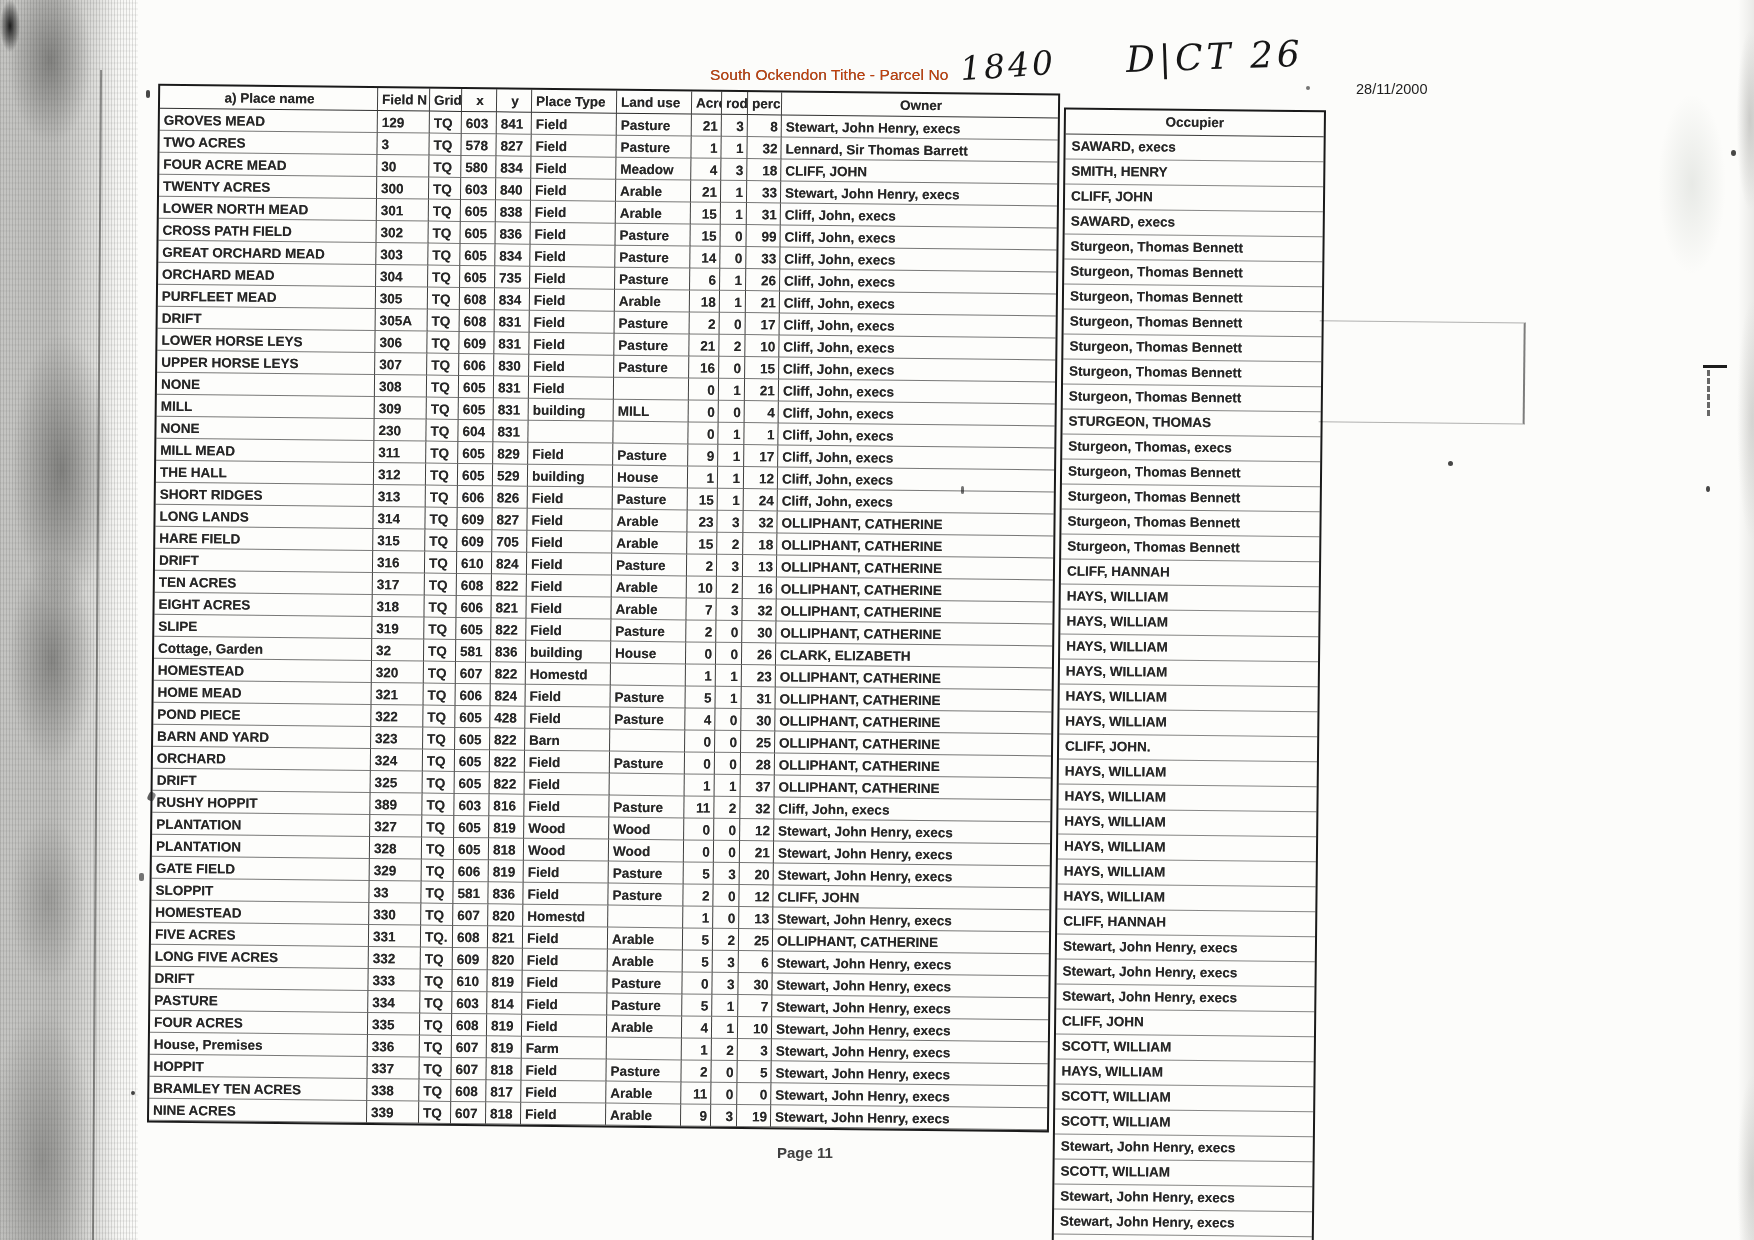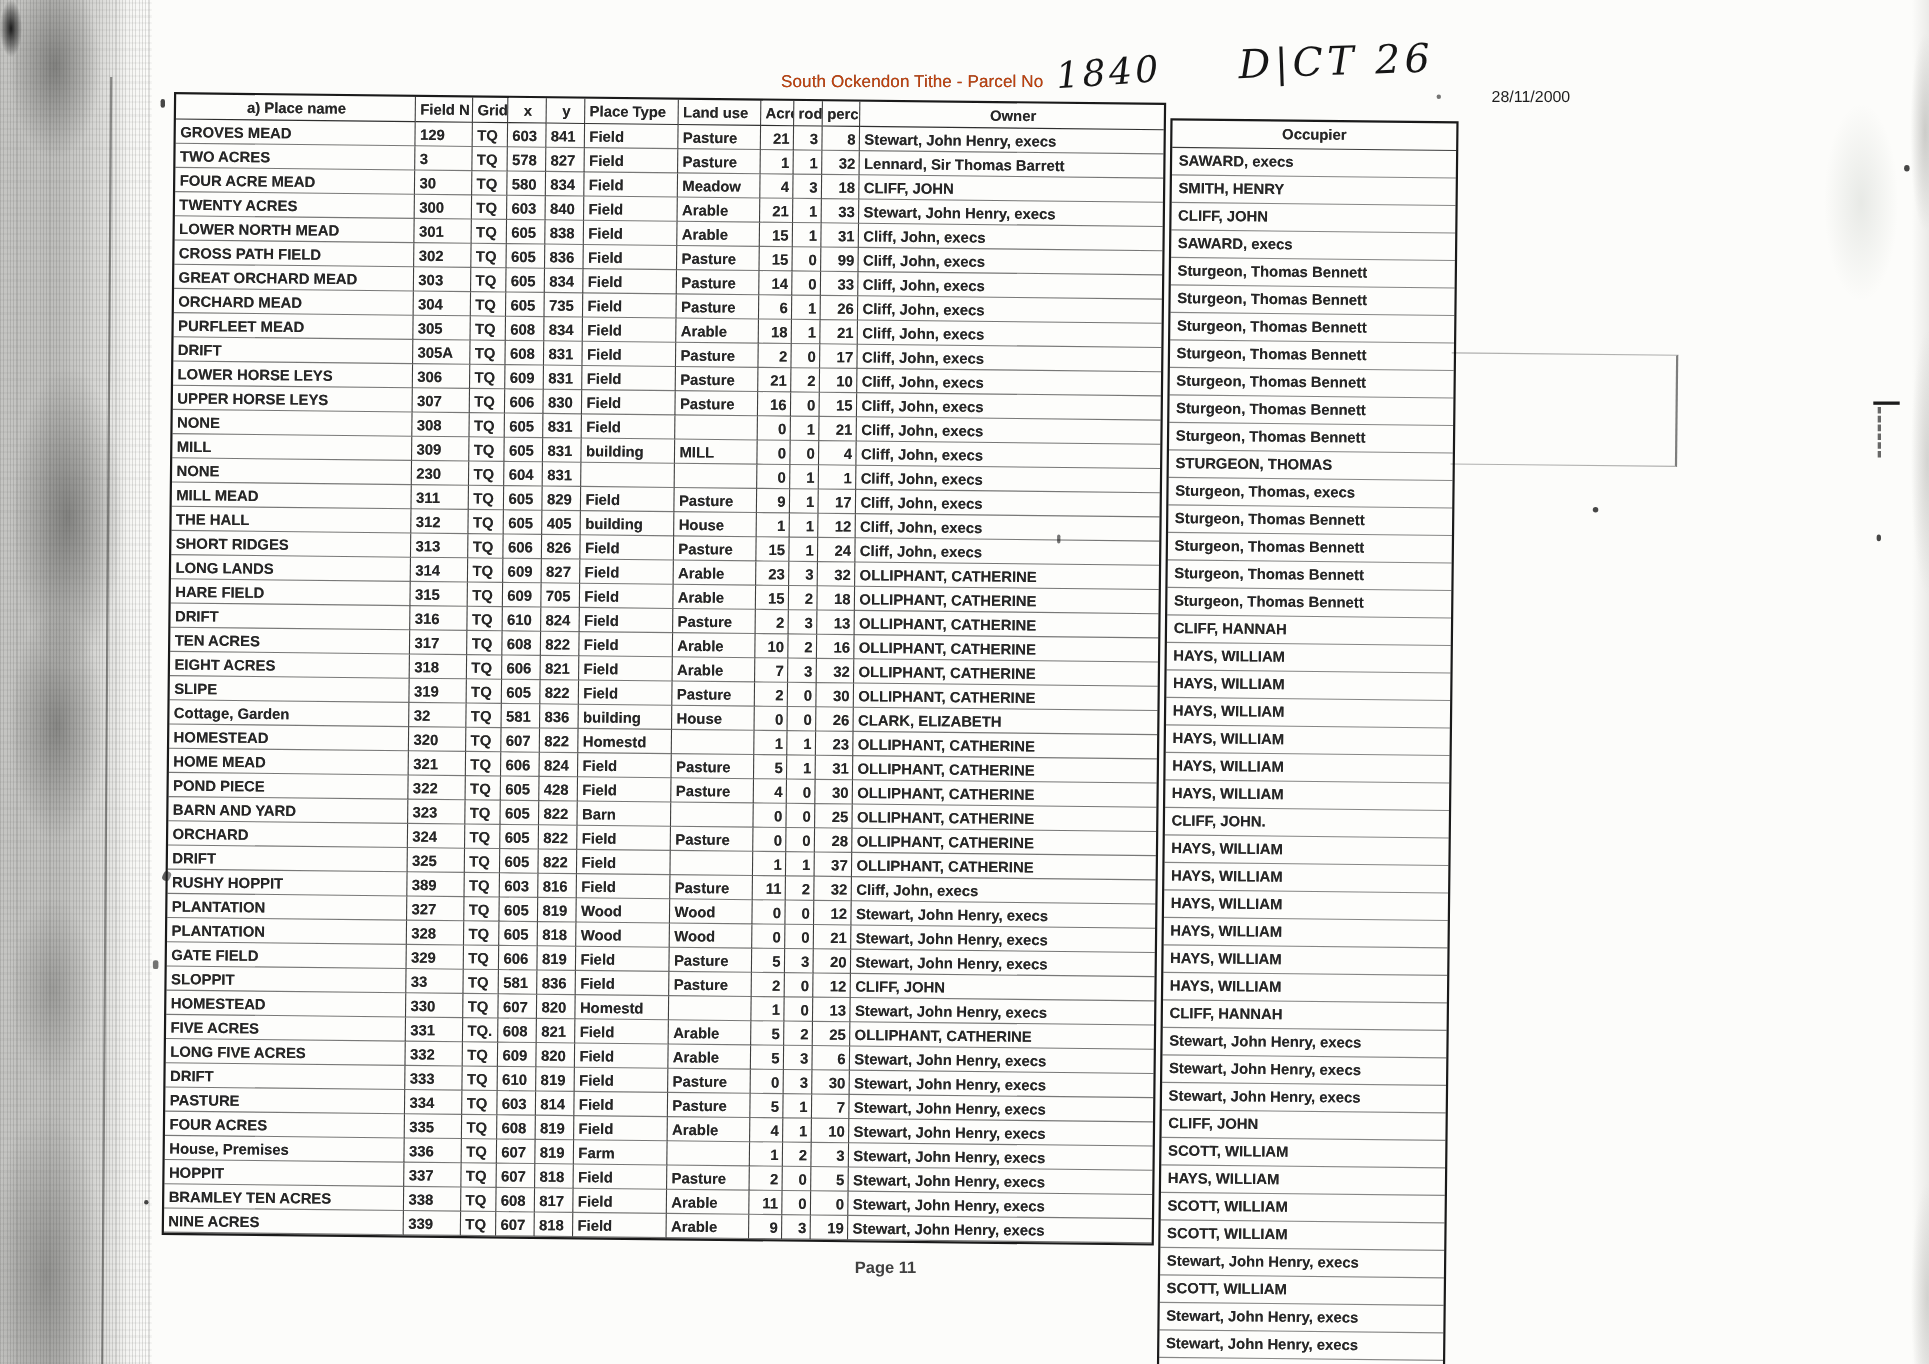--- a/index.html
+++ b/index.html
@@ -367,21 +367,21 @@
           <div class="cell c7">9</div>
           <div class="cell c8">1</div>
           <div class="cell c9">17</div>
           <div class="cell c10">Cliff, John, execs</div>
         </div>
         <div class="m-row">
           <div class="cell c0">THE HALL</div>
           <div class="cell c1">312</div>
           <div class="cell c2">TQ</div>
           <div class="cell c3">605</div>
-          <div class="cell c4">405</div>
+          <div class="cell c4">529</div>
           <div class="cell c5">building</div>
           <div class="cell c6">House</div>
           <div class="cell c7">1</div>
           <div class="cell c8">1</div>
           <div class="cell c9">12</div>
           <div class="cell c10">Cliff, John, execs</div>
         </div>
         <div class="m-row">
           <div class="cell c0">SHORT RIDGES</div>
           <div class="cell c1">313</div>

